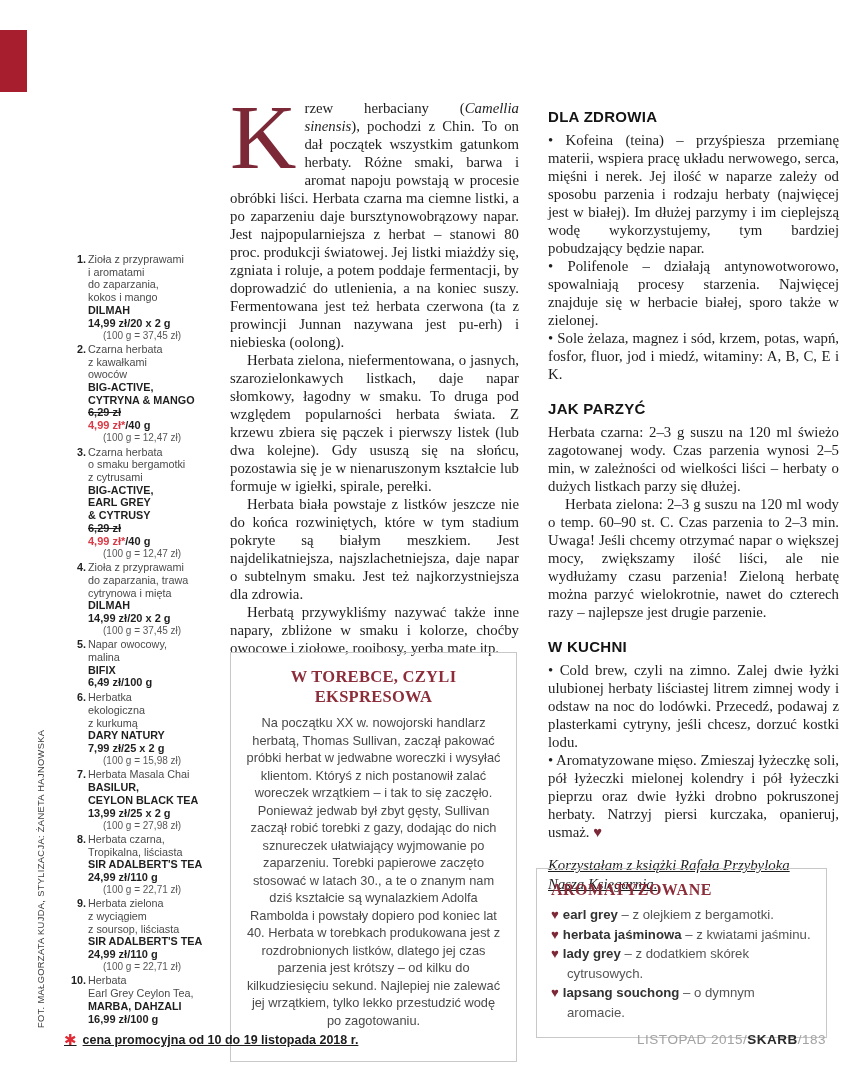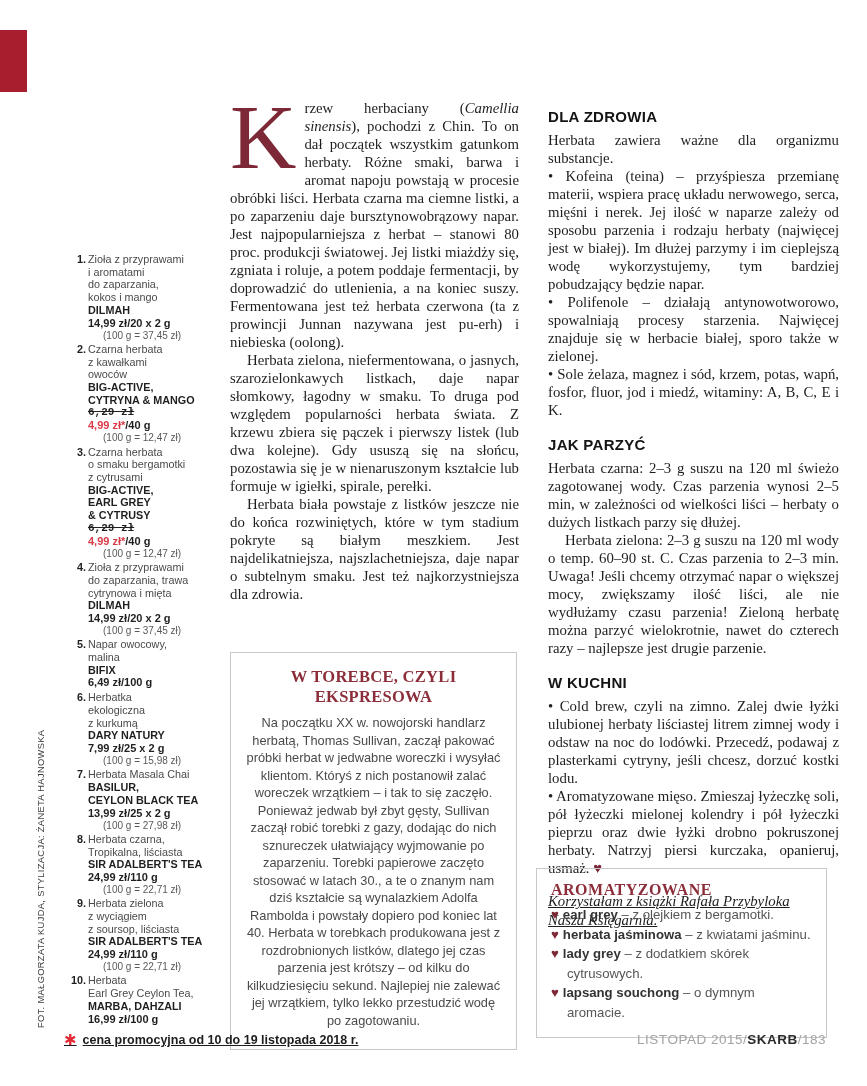--- a/index.html
+++ b/index.html
@@ -15,36 +15,36 @@
           font-size:9.3px;letter-spacing:.35px;color:#3c3c3c;white-space:nowrap;}
 
   
   .products{position:absolute;left:88px;top:253px;width:152px;margin:0;padding:0;list-style:none;}
   .products li{position:relative;margin:0 0 2px 0;}
   .pnum{position:absolute;left:-19px;width:17px;text-align:right;font-weight:bold;
         font-size:10.8px;line-height:12.7px;color:#1f1f1f;}
   .pdesc{display:block;font-size:10.8px;line-height:12.7px;color:#4a4a4a;white-space:pre-line;}
   .pbrand{display:block;font-size:10.8px;line-height:12.7px;font-weight:bold;color:#1f1f1f;white-space:pre-line;}
   .pprice{display:block;font-size:11px;line-height:13px;font-weight:bold;color:#1f1f1f;}
-  .pold{text-decoration:line-through;font-family:Liberation Mono, monospace;}
+  .pold{text-decoration:line-through;}
   .promo{color:#d93a46;}
   .pfine{display:block;font-size:10px;line-height:11.3px;color:#585858;margin-left:15px;}
 
   
   .colmain{position:absolute;left:230px;top:99px;width:289px;
            font-family:"Liberation Serif","DejaVu Serif",serif;
            font-size:14.8px;line-height:18px;color:#1e1e1e;text-align:justify;}
   .colmain p{margin:0;}
   .dropcap{float:left;font-size:92px;line-height:72px;color:#7d2836;
            padding:2px 8px 0 0;font-family:"Liberation Serif","DejaVu Serif",serif;}
   .indent{text-indent:17px;}
 
   
   .bagbox{position:absolute;left:230px;top:652px;width:287px;box-sizing:border-box;
-          border:1px solid #c8c8c8;padding:14px 12px 20px;text-align:center;}
+          border:1px solid #c8c8c8;padding:14px 12px 32px;text-align:center;}
   .bagtitle{font-family:"Liberation Serif","DejaVu Serif",serif;font-weight:bold;
             font-size:16.5px;color:#8c2d3a;letter-spacing:.3px;margin-bottom:7px;}
   .bagbody{font-size:12.8px;line-height:17.5px;color:#4a4a4a;}
 
   
   .colright{position:absolute;left:536px;top:108px;width:291px;
             font-family:"Liberation Serif","DejaVu Serif",serif;
             font-size:14.8px;line-height:18px;color:#1e1e1e;text-align:justify;margin-left:12px;}
   .colright h2{font-family:"Liberation Sans","DejaVu Sans",sans-serif;
                font-size:15px;letter-spacing:.3px;color:#141414;margin:0 0 5px 0;}
@@ -169,30 +169,30 @@
 Earl Grey Ceylon Tea,</span>
       <span class="pbrand">MARBA, DAHZALI</span>
       <span class="pprice">16,99 zł/100 g</span>
     </li>
   </ol>
 
   <div class="colmain">
     <p><span class="dropcap">K</span><span>rzew herbaciany (</span><i>Camellia sinensis</i><span>), pochodzi z Chin. To on dał początek wszystkim gatunkom herbaty. Różne smaki, barwa i aromat napoju powstają w procesie obróbki liści. Herbata czarna ma ciemne listki, a po zaparzeniu daje bursztynowobrązowy napar. Jest najpopularniejsza z herbat – stanowi 80 proc. produkcji światowej. Jej listki miażdży się, zgniata i roluje, a potem poddaje fermentacji, by doprowadzić do utlenienia, a na koniec suszy. Fermentowana jest też herbata czerwona (ta z prowincji Junnan nazywana jest pu-erh) i niebieska (oolong).</span></p>
     <p class="indent">Herbata zielona, niefermentowana, o jasnych, szarozielonkawych listkach, daje napar słomkowy, łagodny w smaku. To druga pod względem popularności herbata świata. Z krzewu zbiera się pączek i pierwszy listek (lub dwa kolejne). Gdy ususzą się na słońcu, pozostawia się je w nienaruszonym kształcie lub formuje w igiełki, spirale, perełki.</p>
     <p class="indent">Herbata biała powstaje z listków jeszcze nie do końca rozwiniętych, które w tym stadium pokryte są białym meszkiem. Jest najdelikatniejsza, najszlachetniejsza, daje napar o subtelnym smaku. Jest też najkorzystniejsza dla zdrowia.</p>
+    <p class="indent">Herbatą przywykliśmy nazywać także inne napary, zbliżone w smaku i kolorze, choćby owocowe i ziołowe, rooibosy, yerba mate itp.</p>
   </div>
 
   <div class="bagbox">
     <div class="bagtitle">W TOREBCE, CZYLI EKSPRESOWA</div>
     <div class="bagbody">Na początku XX w. nowojorski handlarz herbatą, Thomas Sullivan, zaczął pakować próbki herbat w jedwabne woreczki i wysyłać klientom. Któryś z nich postanowił zalać woreczek wrzątkiem – i tak to się zaczęło. Ponieważ jedwab był zbyt gęsty, Sullivan zaczął robić torebki z gazy, dodając do nich sznureczek ułatwiający wyjmowanie po zaparzeniu. Torebki papierowe zaczęto stosować w latach 30., a te o znanym nam dziś kształcie są wynalazkiem Adolfa Rambolda i powstały dopiero pod koniec lat 40. Herbata w torebkach produkowana jest z rozdrobnionych listków, dlatego jej czas parzenia jest krótszy – od kilku do kilkudziesięciu sekund. Najlepiej nie zalewać jej wrzątkiem, tylko lekko przestudzić wodę po zagotowaniu.</div>
   </div>
 
   <div class="colright">
     <h2>DLA ZDROWIA</h2>
-    <p>Herbata zawiera ważne dla organizmu substancje.</p>
     <p>• Kofeina (teina) – przyśpiesza przemianę materii, wspiera pracę układu nerwowego, serca, mięśni i nerek. Jej ilość w naparze zależy od sposobu parzenia i rodzaju herbaty (najwięcej jest w białej). Im dłużej parzymy i im cieplejszą wodę wykorzystujemy, tym bardziej pobudzający będzie napar.</p>
     <p>• Polifenole – działają antynowotworowo, spowalniają procesy starzenia. Najwięcej znajduje się w herbacie białej, sporo także w zielonej.</p>
     <p>• Sole żelaza, magnez i sód, krzem, potas, wapń, fosfor, fluor, jod i miedź, witaminy: A, B, C, E i K.</p>
 
     <h2 class="mt">JAK PARZYĆ</h2>
     <p>Herbata czarna: 2–3 g suszu na 120 ml świeżo zagotowanej wody. Czas parzenia wynosi 2–5 min, w zależności od wielkości liści – herbaty o dużych listkach parzy się dłużej.</p>
     <p class="indent">Herbata zielona: 2–3 g suszu na 120 ml wody o temp. 60–90 st. C. Czas parzenia to 2–3 min. Uwaga! Jeśli chcemy otrzymać napar o większej mocy, zwiększamy ilość liści, ale nie wydłużamy czasu parzenia! Zieloną herbatę można parzyć wielokrotnie, nawet do czterech razy – najlepsze jest drugie parzenie.</p>
 
     <h2 class="mt">W KUCHNI</h2>
     <p>• Cold brew, czyli na zimno. Zalej dwie łyżki ulubionej herbaty liściastej litrem zimnej wody i odstaw na noc do lodówki. Przecedź, podawaj z plasterkami cytryny, jeśli chcesz, dorzuć kostki lodu.</p>

